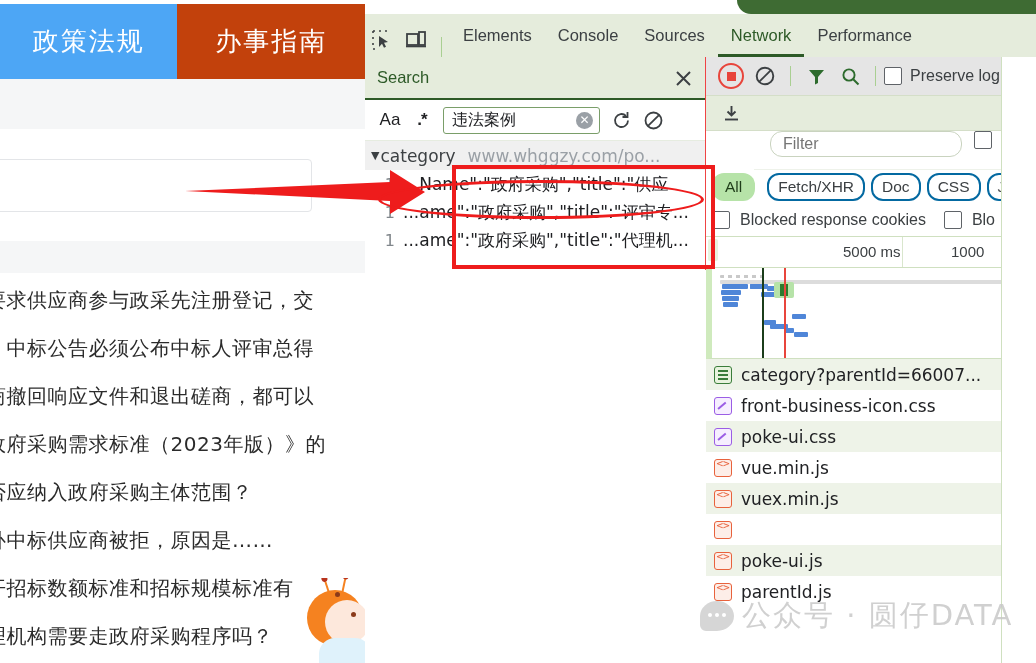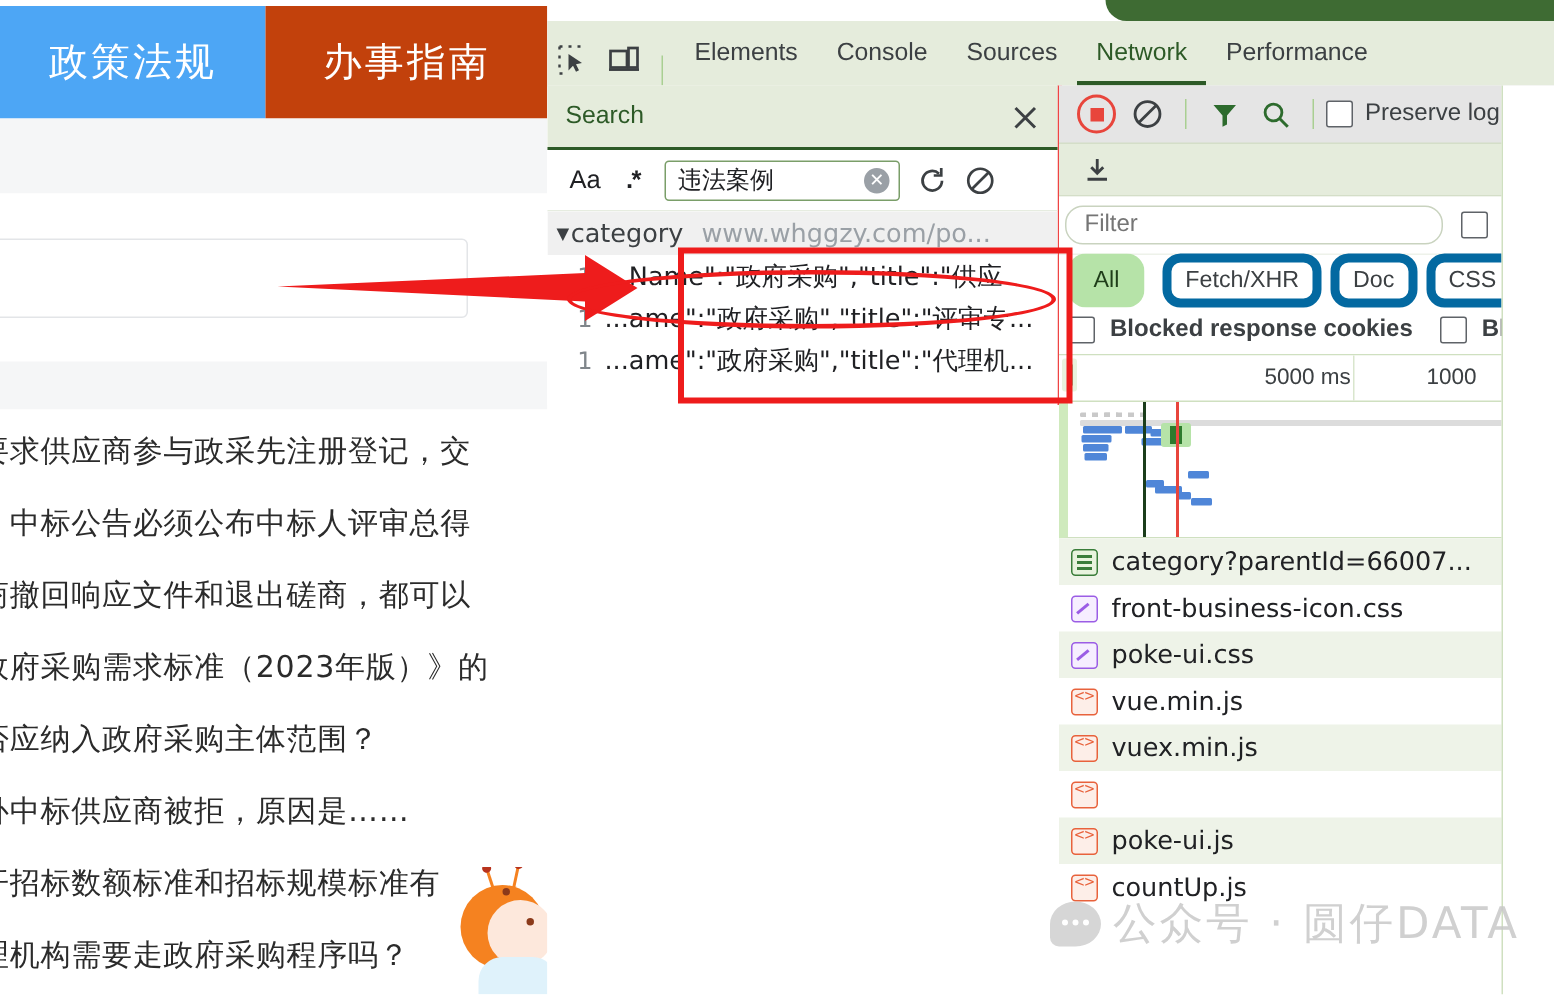--- a/index.html
+++ b/index.html
@@ -157,44 +157,44 @@
     height:34px;background:#e5ecdc;display:flex;align-items:center;padding-left:8px;
     border-bottom:1px solid #d4dec8;
   }
   .rec-btn{width:22px;height:22px;border-radius:50%;border:2.5px solid #e8453c;
     display:flex;align-items:center;justify-content:center;}
   .rec-btn i{width:9px;height:9px;background:#e8453c;display:block;}
   .chk{width:16px;height:16px;border:1.6px solid #5f6368;border-radius:2px;
     display:inline-block;flex:0 0 auto;background:#fff;}
   .chk-label{font-size:16px;color:#3c4043;margin-left:8px;white-space:nowrap;}
   .filter-row{
-    height:38px;display:flex;align-items:center;padding-left:4px;background:#fff;
+    height:38px;display:flex;align-items:flex-start;padding-left:16px;background:#fff;
     border-bottom:1px solid #eef2ea;
+    margin-left:48px;
   }
   .filter-input{
     width:248px;height:24px;border:1px solid #c9d3bf;border-radius:12px;background:#fff;
     display:flex;align-items:center;padding-left:10px;
   }
   .filter-input input{
     border:0;outline:0;width:100%;font-size:16px;color:#5f6368;background:transparent;
     font-family:"Liberation Sans",sans-serif;
   }
   .type-row{
     height:34px;display:flex;align-items:center;padding-left:6px;gap:6px;background:#fff;
   }
   .pill{
-    height:24px;padding:0 9px;border:6px solid #0369a1;border-radius:12px;
+    height:24px;padding:0 9px;border:2px solid #0369a1;border-radius:12px;
     font-size:15.5px;color:#3c4043;display:flex;align-items:center;white-space:nowrap;
   }
   .pill.all{background:#b6e3a8;border-color:transparent;color:#1f3d19;padding:0 11px;}
   .pillsep{width:1px;height:18px;background:#a9cf92;}
   .cookie-row{
     height:32px;display:flex;align-items:center;padding-left:6px;gap:8px;background:#fff;
     border-bottom:1px solid #cfe0c0;
-    font-weight:bold;
   }
   
   .ov-axis{
     height:30px;position:relative;border-bottom:1px solid #cfe0c0;background:#fff;
   }
   .ov-axis .tick{
     position:absolute;top:0;bottom:0;width:1px;background:#d9e6cd;
   }
   .ov-axis .lbl{
     position:absolute;top:6px;font-size:15px;color:#3c4043;
@@ -528,21 +528,21 @@
       </div>
       <div class="req-row">
         <span class="rico js"></span>
       </div>
       <div class="req-row alt">
         <span class="rico js"></span>
         <span>poke-ui.js</span>
       </div>
       <div class="req-row">
         <span class="rico js"></span>
-        <span>countUp.js</span>
+        <span>parentId.js</span>
       </div>
 
       <div class="vscroll-track"></div>
       <div class="vscroll-up">
           <span class="up-caret"></span>
         </div>
       <div class="vscroll-thumb"></div>
     </div>
 
     <div class="right-white"></div>

